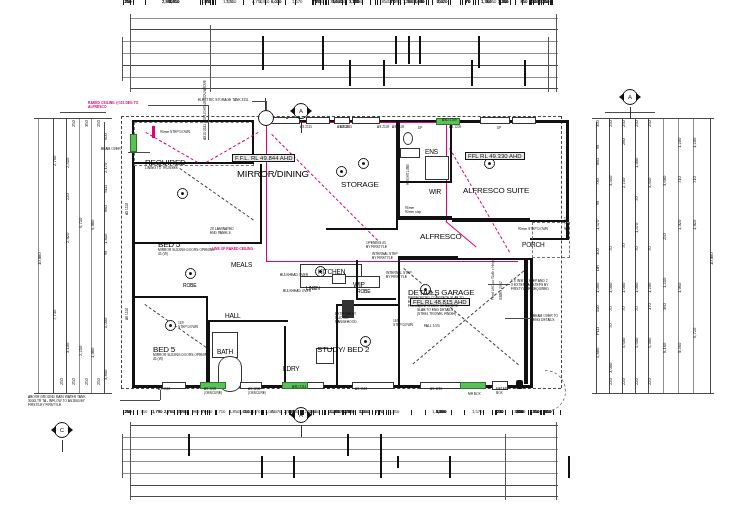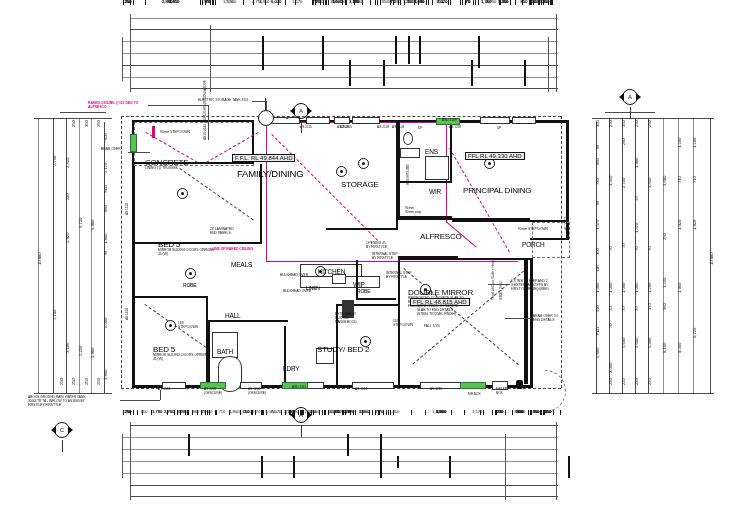--- a/index.html
+++ b/index.html
@@ -779,41 +779,41 @@
     <div class="gridmark" style="left:65px;top:160px;"></div>
     <div class="gridmark" style="left:195px;top:158px;"></div>
     <div class="gridmark" style="left:240px;top:228px;"></div>
     <div class="gridmark" style="left:300px;top:176px;"></div>
 
     <div class="abs" style="left:404px;top:262px;width:40px;height:40px;border:0.7px dashed #777;border-radius:50%;
                 clip-path:polygon(50% 0,100% 0,100% 100%,50% 100%);"></div>
   </div>
 
   <div id="rooms-layer">
-      <div class="room room-md" style="left: 145px; top: 158px;">CONCRETE</div>
+      <div class="room room-md" style="left: 145px; top: 158px;">REQUIRED</div>
       <div class="note" style="left: 145px; top: 167px; max-width: 60px;">LINING TO TRUSSES</div>
-      <div class="room room-lg" style="left: 237px; top: 168px;">FAMILY/DINING</div>
+      <div class="room room-lg" style="left: 237px; top: 168px;">MIRROR/DINING</div>
       <div class="room room-md" style="left: 341px; top: 180px;">STORAGE</div>
       <div class="room room-sm" style="left: 425px; top: 148px;">ENS</div>
       <div class="room room-sm" style="left: 429px; top: 188px;">WIR</div>
-      <div class="room room-md" style="left: 463px; top: 186px;">PRINCIPAL DINING</div>
+      <div class="room room-md" style="left: 463px; top: 186px;">ALFRESCO SUITE</div>
       <div class="room room-md" style="left: 420px; top: 232px;">ALFRESCO</div>
       <div class="room room-sm" style="left: 522px; top: 241px;">PORCH</div>
       <div class="room room-md" style="left: 158px; top: 240px;">BED 5</div>
       <div class="note" style="left: 158px; top: 249px; max-width: 60px;">MIRROR SLIDING DOORS OPENING 45 (W)</div>
       <div class="room room-md" style="left: 153px; top: 345px;">BED 5</div>
       <div class="note" style="left: 153px; top: 354px; max-width: 60px;">MIRROR SLIDING DOORS OPENING 45 (W)</div>
       <div class="room room-sm" style="left: 231px; top: 261px;">MEALS</div>
       <div class="room room-sm" style="left: 318px; top: 268px;">KITCHEN</div>
       <div class="room room-sm" style="left: 353px; top: 281px;">WIP</div>
       <div class="room room-sm" style="left: 225px; top: 312px;">HALL</div>
       <div class="room room-sm" style="left: 217px; top: 348px;">BATH</div>
       <div class="room room-sm" style="left: 283px; top: 365px;">LDRY</div>
       <div class="room room-md" style="left: 317px; top: 345px;">STUDY/ BED 2</div>
-      <div class="room room-md" style="left: 408px; top: 288px;">DOUBLE MIRROR</div>
+      <div class="room room-md" style="left: 408px; top: 288px;">DETAILS GARAGE</div>
       <div class="note" style="left: 408px; top: 297px; max-width: 60px;">REINFORCED CONCRETE SLAB TO ENG DETAILS (STEEL TROWEL FINISH)</div>
       <div class="room room-xs" style="left: 357px; top: 288px;">ROBE</div>
       <div class="room room-xs" style="left: 306px; top: 285px;">LINEN</div>
       <div class="room room-xs" style="left: 183px; top: 282px;">ROBE</div>
     </div>
   <div id="ffl-layer">
       <div class="ffl" style="left: 232px; top: 154px;">F.F.L. RL 49.844 AHD</div>
       <div class="ffl" style="left: 465px; top: 152px;">FFL RL 49.330 AHD</div>
       <div class="ffl" style="left: 410px; top: 298px;">FFL RL 48.815 AHD</div>
     </div>

